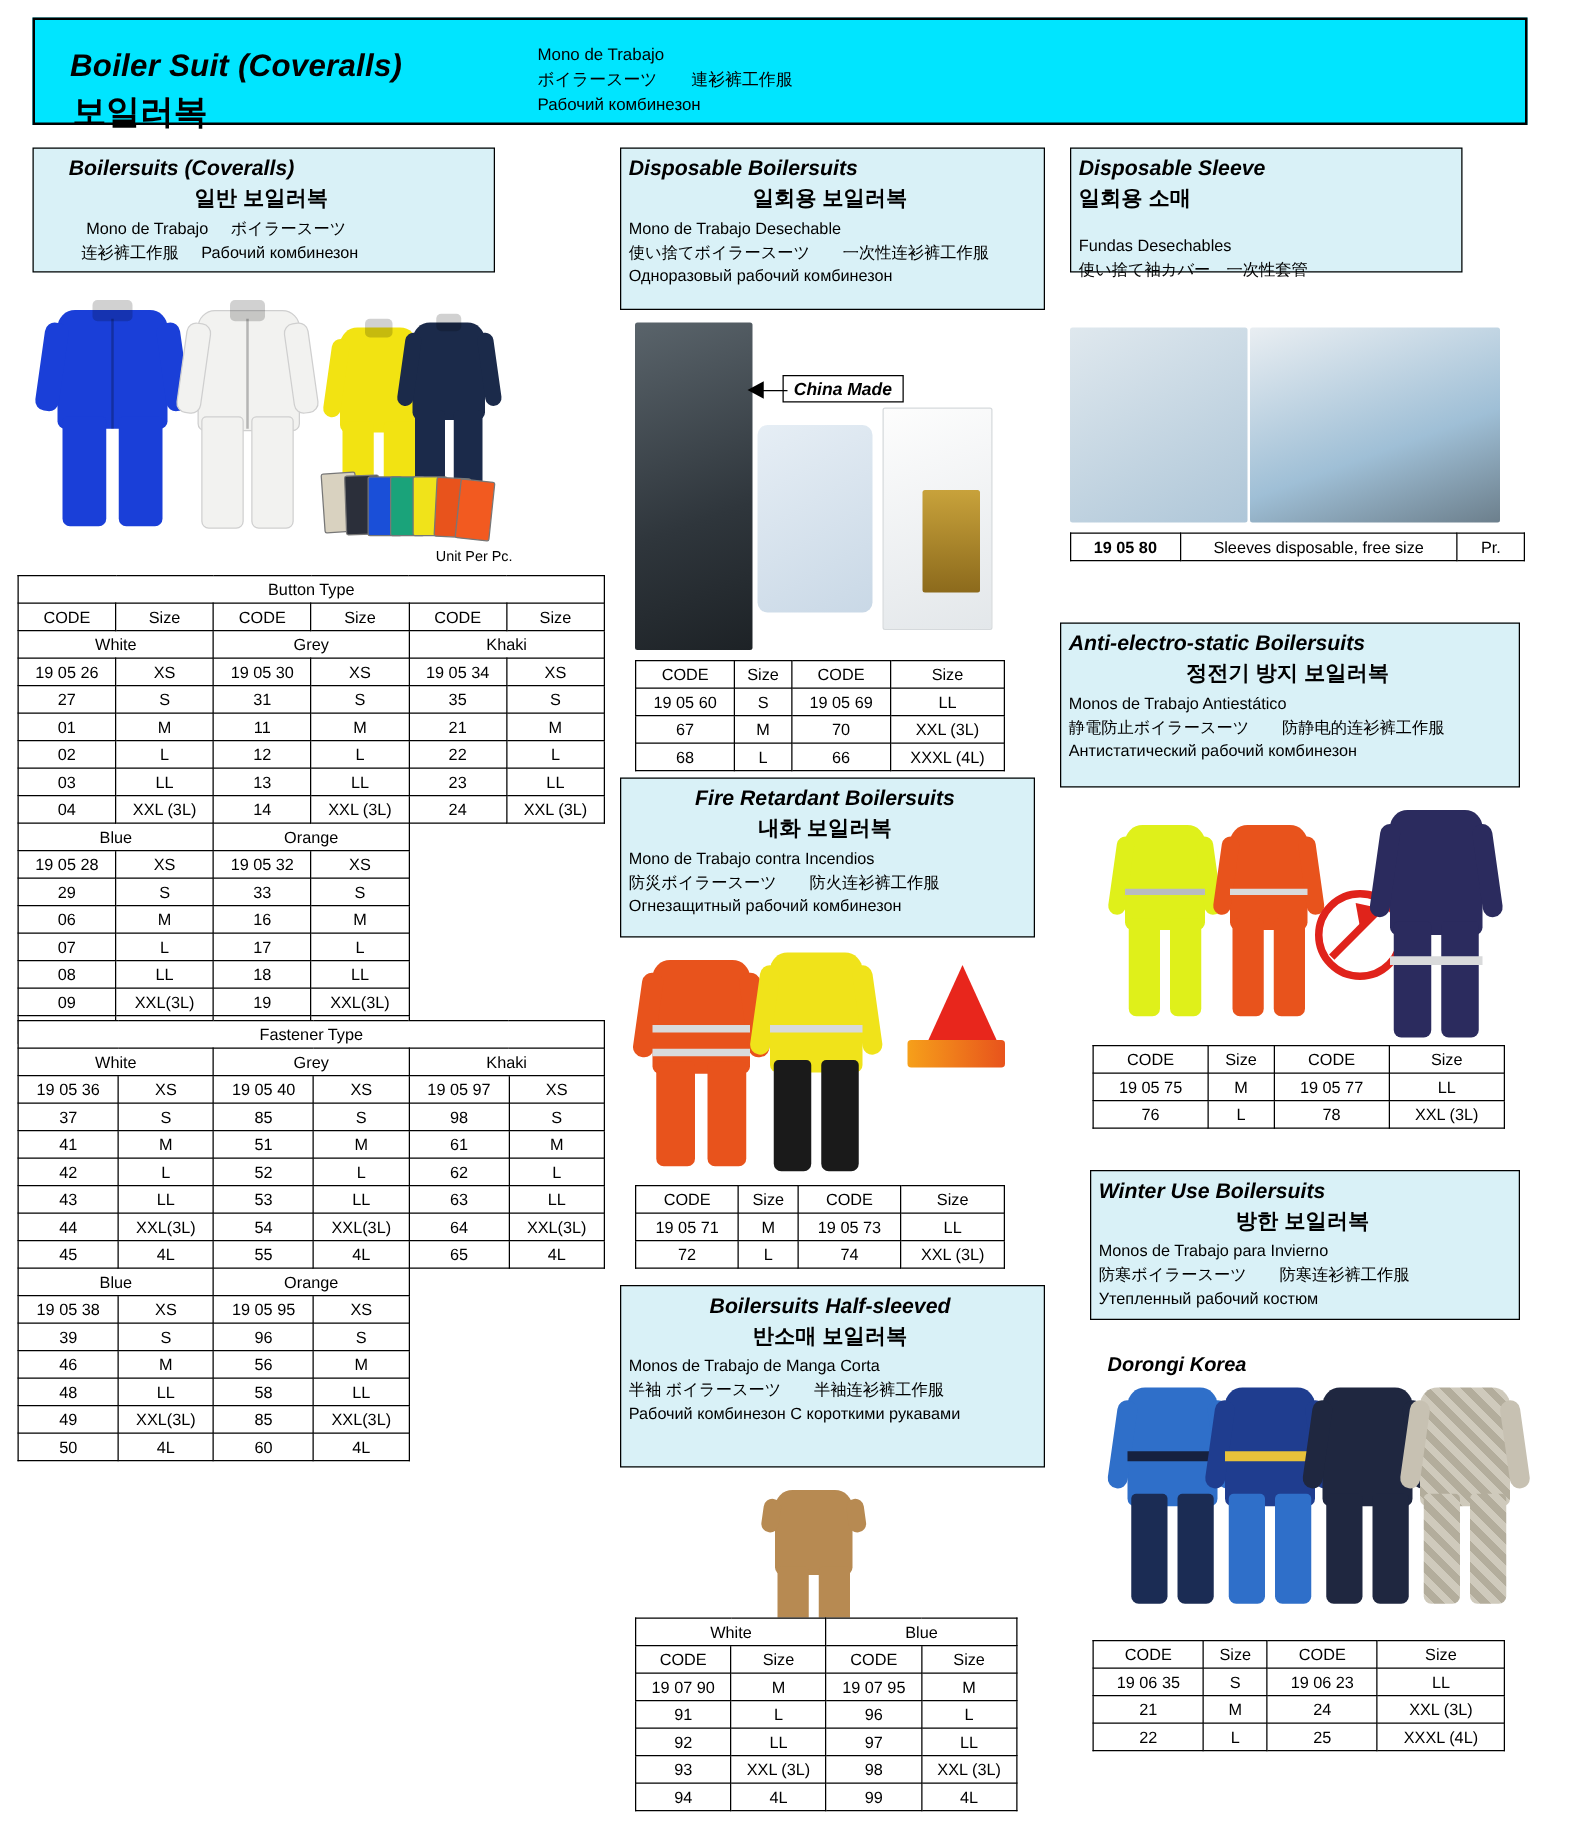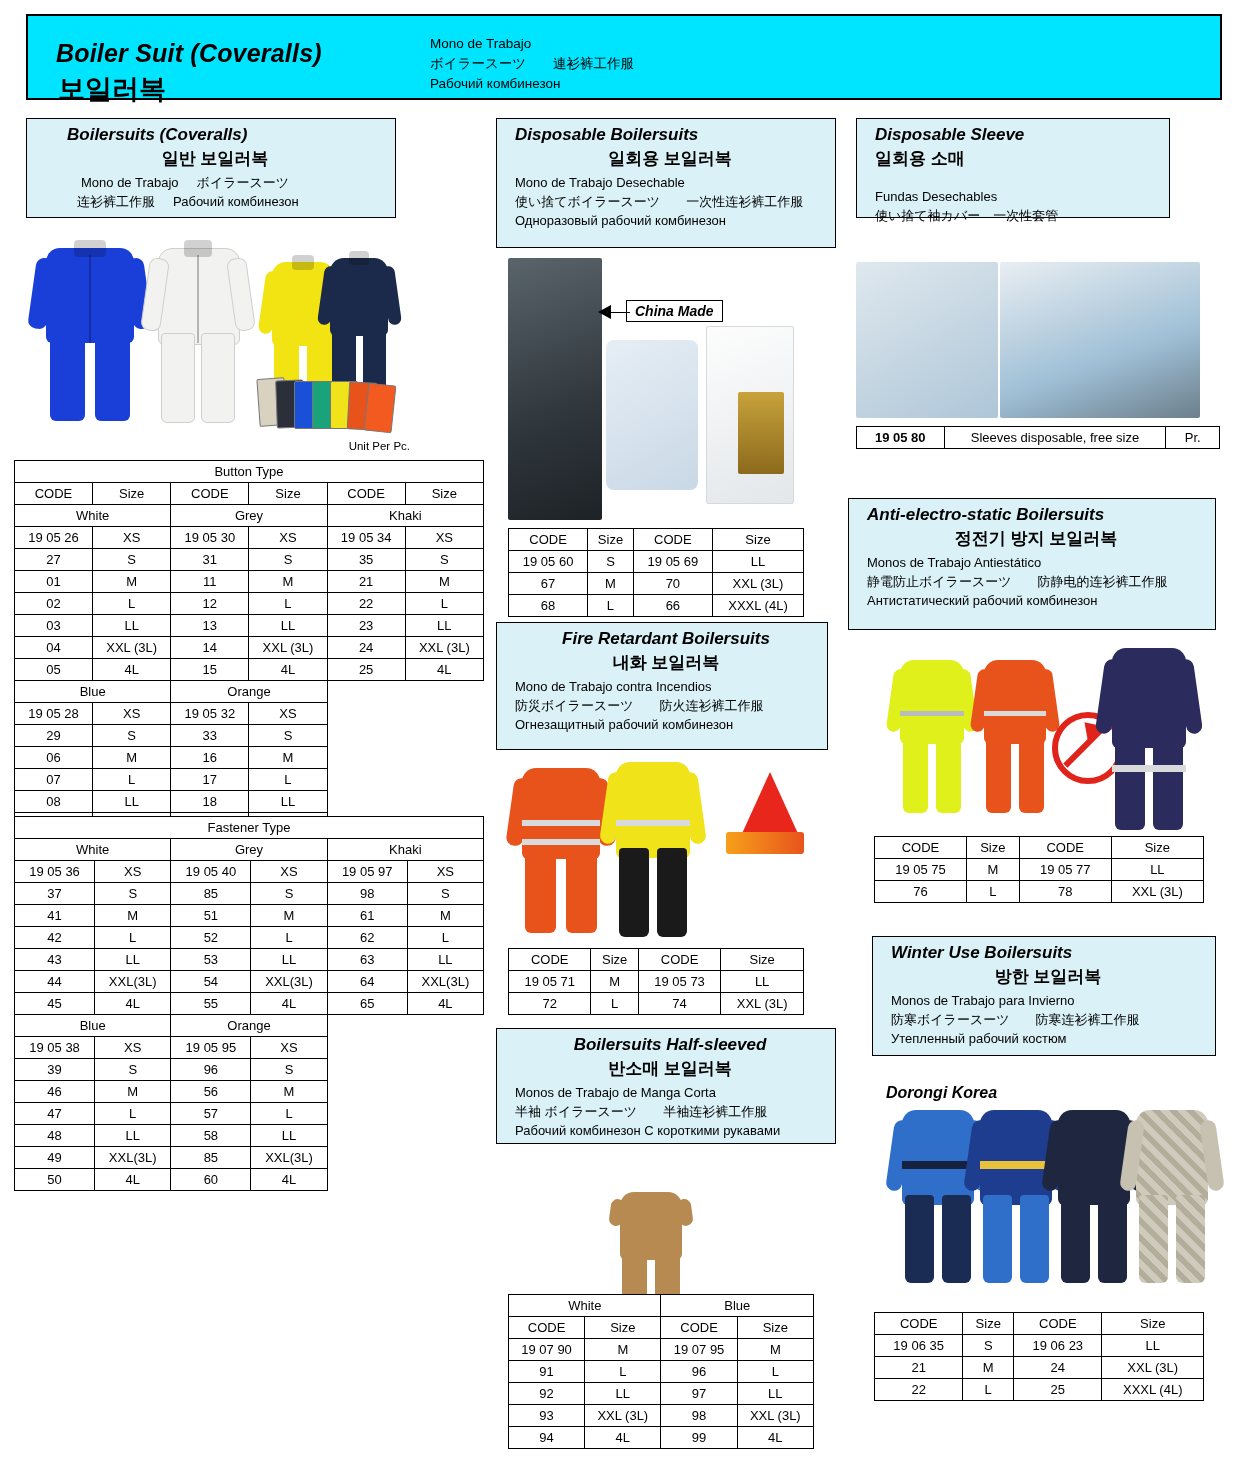--- a/index.html
+++ b/index.html
@@ -28,21 +28,21 @@
   }
   #header .alt{
     position:absolute;left:402px;top:18px;
     font-size:13.5px;line-height:20px;
   }
   #header .alt div{white-space:nowrap;}
 
   
   .titlebox{
     background:#d9f1f7;border:1.5px solid #000;box-sizing:border-box;
-    padding:6px 10px 7px 18px;
+    padding:6px 10px 7px 6px;
   }
   .titlebox .t1{font-size:17px;font-weight:bold;font-style:italic;}
   .titlebox .t1b{font-size:17px;font-weight:bold;}
   .titlebox .sub{font-size:13px;line-height:19px;}
   .titlebox .row{display:flex;align-items:baseline;gap:18px;}
 
   
   table.codes{
     border-collapse:collapse;background:#fff;
   }
@@ -218,28 +218,20 @@
   </tr>
   <tr>
     <td class="code">04</td>
     <td>XXL (3L)</td>
     <td class="code">14</td>
     <td>XXL (3L)</td>
     <td class="code">24</td>
     <td>XXL (3L)</td>
   </tr>
   <tr>
-    <td class="code">05</td>
-    <td>4L</td>
-    <td class="code">15</td>
-    <td>4L</td>
-    <td class="code">25</td>
-    <td>4L</td>
-  </tr>
-  <tr>
     <td class="hdr" colspan="2">Blue</td>
     <td class="hdr" colspan="2">Orange</td>
     <td style="border:none;background:#fff;"></td>
         <td style="border:none;background:#fff;"></td>
   </tr>
   <tr>
     <td class="code">19 05 28</td>
     <td>XS</td>
     <td class="code">19 05 32</td>
     <td>XS</td>
@@ -383,28 +375,20 @@
     <td class="code">96</td>
     <td>S</td>
     <td style="border:none;"></td>
         <td style="border:none;"></td>
   </tr>
   <tr>
     <td class="code">46</td>
     <td>M</td>
     <td class="code">56</td>
     <td>M</td>
-    <td style="border:none;"></td>
-        <td style="border:none;"></td>
-  </tr>
-  <tr>
-    <td class="code">47</td>
-    <td>L</td>
-    <td class="code">57</td>
-    <td>L</td>
     <td style="border:none;"></td>
         <td style="border:none;"></td>
   </tr>
   <tr>
     <td class="code">48</td>
     <td>LL</td>
     <td class="code">58</td>
     <td>LL</td>
     <td style="border:none;"></td>
         <td style="border:none;"></td>
@@ -523,21 +507,21 @@
   </tr>
   <tr>
     <td class="code">72</td>
     <td>L</td>
     <td class="code">74</td>
     <td>XXL (3L)</td>
   </tr>
 </tbody>
   </table>
 
-<div class="titlebox abs" style="left:496px;top:1028px;width:340px;height:116px;">
+<div class="titlebox abs" style="left:496px;top:1028px;width:340px;height:146px;">
   <div style="text-align:center;"><span class="t1">Boilersuits Half-sleeved</span></div>
   <div style="text-align:center;margin-top:2px;">
     <span class="t1b">반소매 보일러복</span>
   </div>
   <div class="sub" style="margin-top:3px;">Monos de Trabajo de Manga Corta</div>
   <div class="sub">半袖 ボイラースーツ　　半袖连衫裤工作服</div>
   <div class="sub">Рабочий комбинезон С короткими рукавами</div>
 </div>
 
 <div class="cov" style="left:620px;top:1192px;width:62px;height:122px;">

